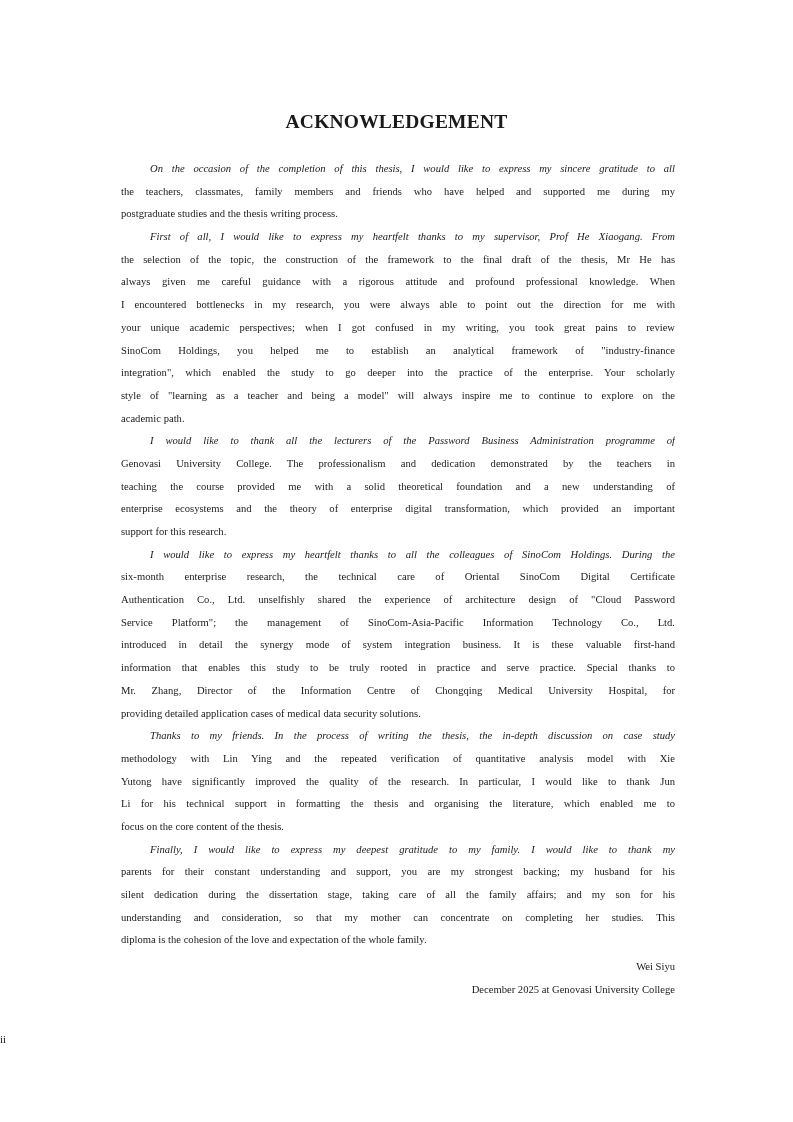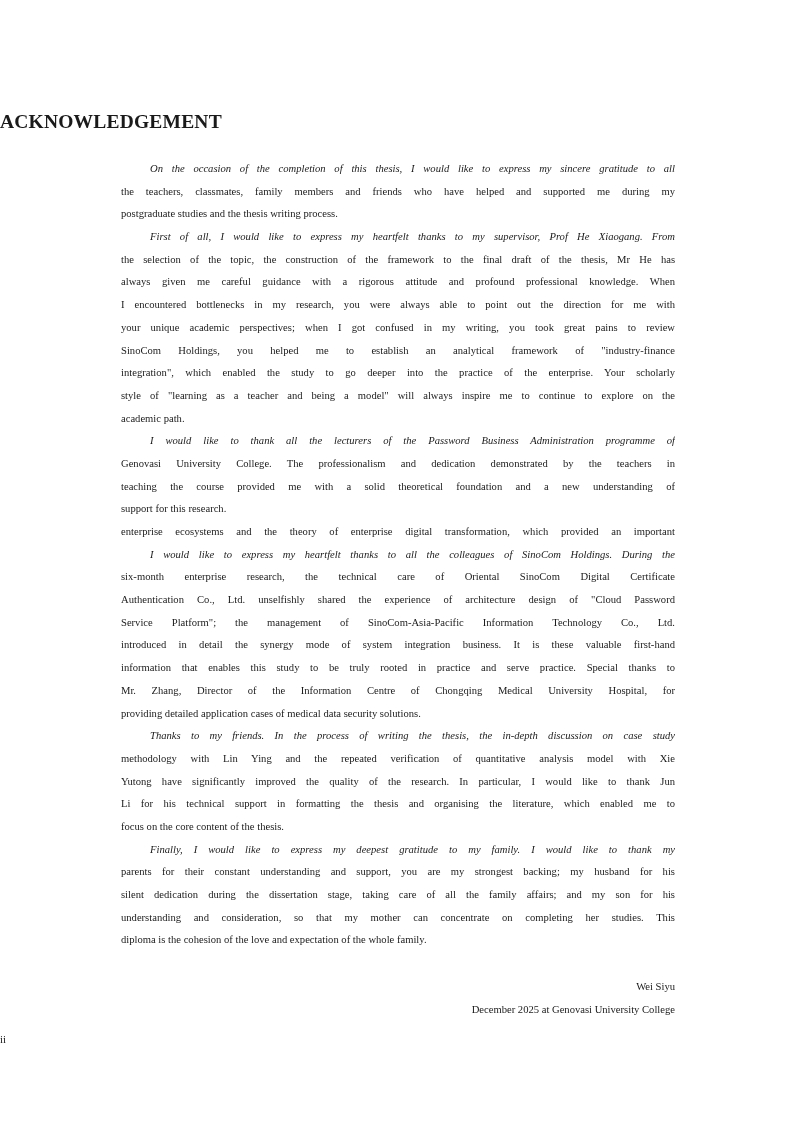--- a/index.html
+++ b/index.html
@@ -15,20 +15,21 @@
     font-family: "Liberation Serif", "DejaVu Serif", serif;
     color: #1a1a1a;
     overflow: hidden;
   }
   .doc-title {
     position: absolute;
     top: 110px;
     left: 0;
     width: 100%;
     margin: 0;
+    text-align: center;
     font-size: 19.5px;
     line-height: 24px;
     font-weight: bold;
     letter-spacing: 0.2px;
   }
   .body-block {
     position: absolute;
     left: 121px;
     top: 158px;
     width: 554px;
@@ -45,21 +46,21 @@
     content: "";
     display: inline-block;
     width: 100%;
     height: 0;
   }
   .line.first {
     text-indent: 29px;
     font-style: italic;
   }
   .signature {
-    margin-top: 24px;
+    margin-top: 4px;
     text-align: right;
   }
   .signature div {
     line-height: 22.7px;
   }
   .page-number {
     position: absolute;
     top: 1032px;
     left: 0;
     width: 100%;
@@ -85,22 +86,22 @@
       <div class="line">always given me careful guidance with a rigorous attitude and profound professional knowledge. When</div>
       <div class="line">I encountered bottlenecks in my research, you were always able to point out the direction for me with</div>
       <div class="line">your unique academic perspectives; when I got confused in my writing, you took great pains to review</div>
       <div class="line">SinoCom Holdings, you helped me to establish an analytical framework of "industry-finance</div>
       <div class="line">integration", which enabled the study to go deeper into the practice of the enterprise. Your scholarly</div>
       <div class="line">style of "learning as a teacher and being a model" will always inspire me to continue to explore on the</div>
       <div class="line last">academic path.</div>
       <div class="line first">I would like to thank all the lecturers of the Password Business Administration programme of</div>
       <div class="line">Genovasi University College. The professionalism and dedication demonstrated by the teachers in</div>
       <div class="line">teaching the course provided me with a solid theoretical foundation and a new understanding of</div>
+      <div class="line">enterprise ecosystems and the theory of enterprise digital transformation, which provided an important</div>
       <div class="line last">support for this research.</div>
-      <div class="line">enterprise ecosystems and the theory of enterprise digital transformation, which provided an important</div>
       <div class="line first">I would like to express my heartfelt thanks to all the colleagues of SinoCom Holdings. During the</div>
       <div class="line">six-month enterprise research, the technical care of Oriental SinoCom Digital Certificate</div>
       <div class="line">Authentication Co., Ltd. unselfishly shared the experience of architecture design of "Cloud Password</div>
       <div class="line">Service Platform"; the management of SinoCom-Asia-Pacific Information Technology Co., Ltd.</div>
       <div class="line">introduced in detail the synergy mode of system integration business. It is these valuable first-hand</div>
       <div class="line">information that enables this study to be truly rooted in practice and serve practice. Special thanks to</div>
       <div class="line">Mr. Zhang, Director of the Information Centre of Chongqing Medical University Hospital, for</div>
       <div class="line last">providing detailed application cases of medical data security solutions.</div>
       <div class="line first">Thanks to my friends. In the process of writing the thesis, the in-depth discussion on case study</div>
       <div class="line">methodology with Lin Ying and the repeated verification of quantitative analysis model with Xie</div>

